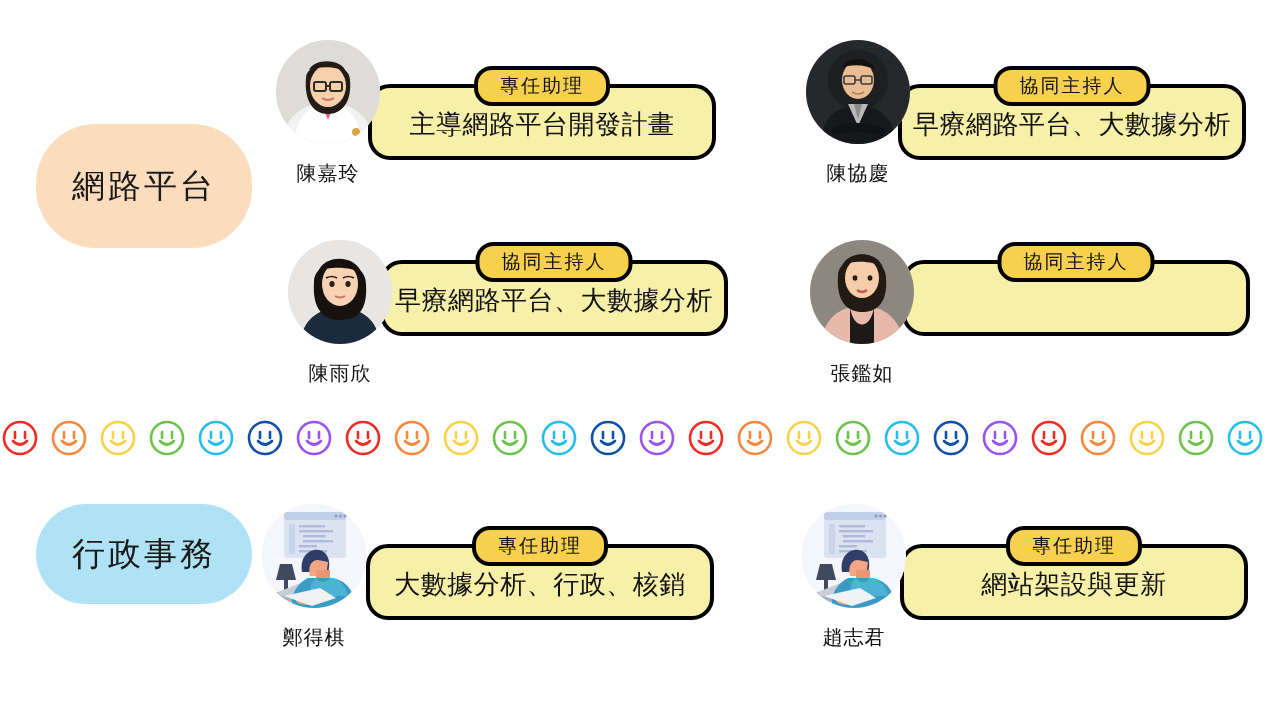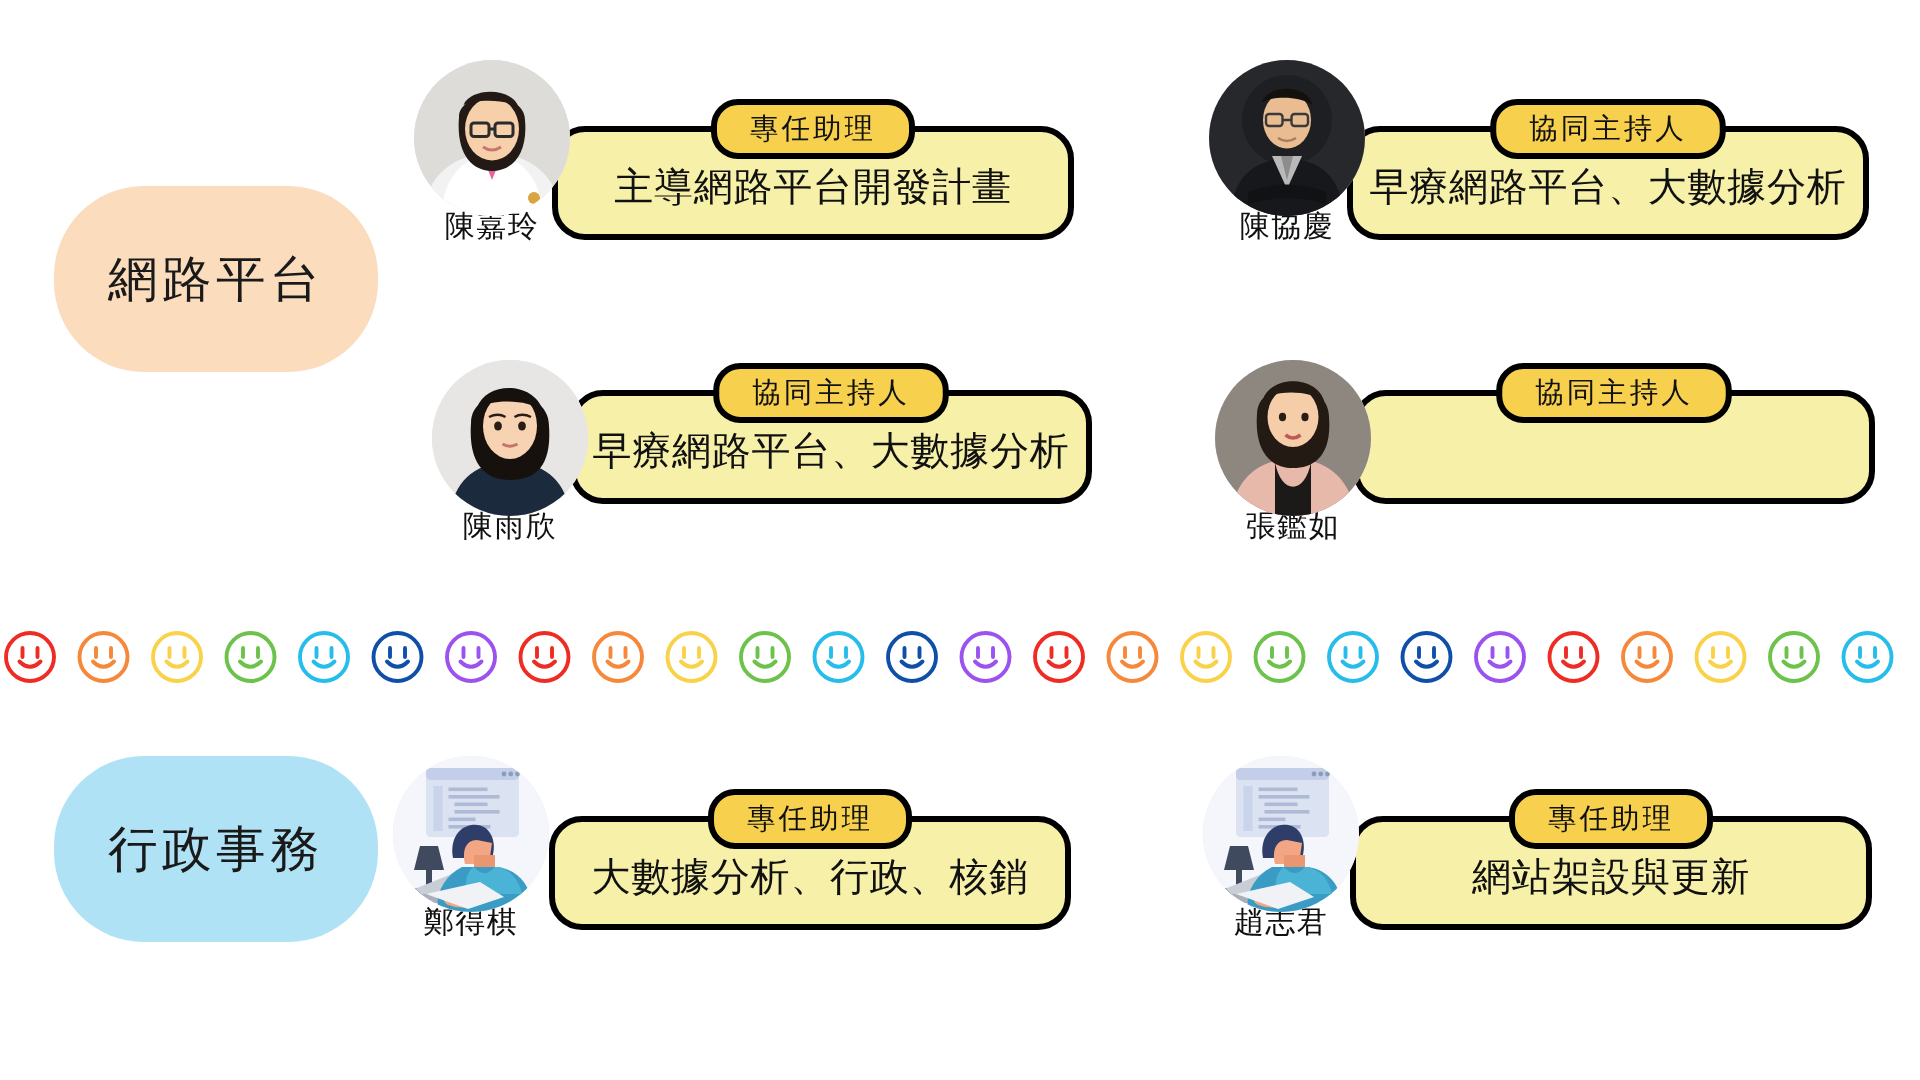--- a/index.html
+++ b/index.html
@@ -37,41 +37,41 @@
     letter-spacing: 3px;
     white-space: nowrap;
     font-family: "Liberation Serif", "DejaVu Serif", serif;
     text-align: right;
   }
   #group-pill-0 {
     left: 36px;  top: 124px;  width: 216px; height: 124px;
     background: #fbdcbd;
   }
   #group-pill-1 {
-    left: 36px;  top: 504px;  width: 216px; height: 124px;
+    left: 36px;  top: 504px;  width: 216px; height: 100px;
     background: #b0e2f5;
   }
 
   
   .member {
     position: absolute;
   }
   .avatar {
     position: absolute;
     width: 104px;
     height: 104px;
     border-radius: 50%;
     overflow: hidden;
     z-index: 5;
     background: #e8e8e8;
   }
   .avatar svg { display: block; width: 104px; height: 104px; }
   .member-name {
     position: absolute;
-    top: 97px;
+    top: 120px;
     width: 150px;
     left: -23px;
     text-align: center;
     font-size: 20px;
     color: #111111;
     letter-spacing: 1px;
     font-family: "Liberation Serif", "DejaVu Serif", serif;
   }
 
   

